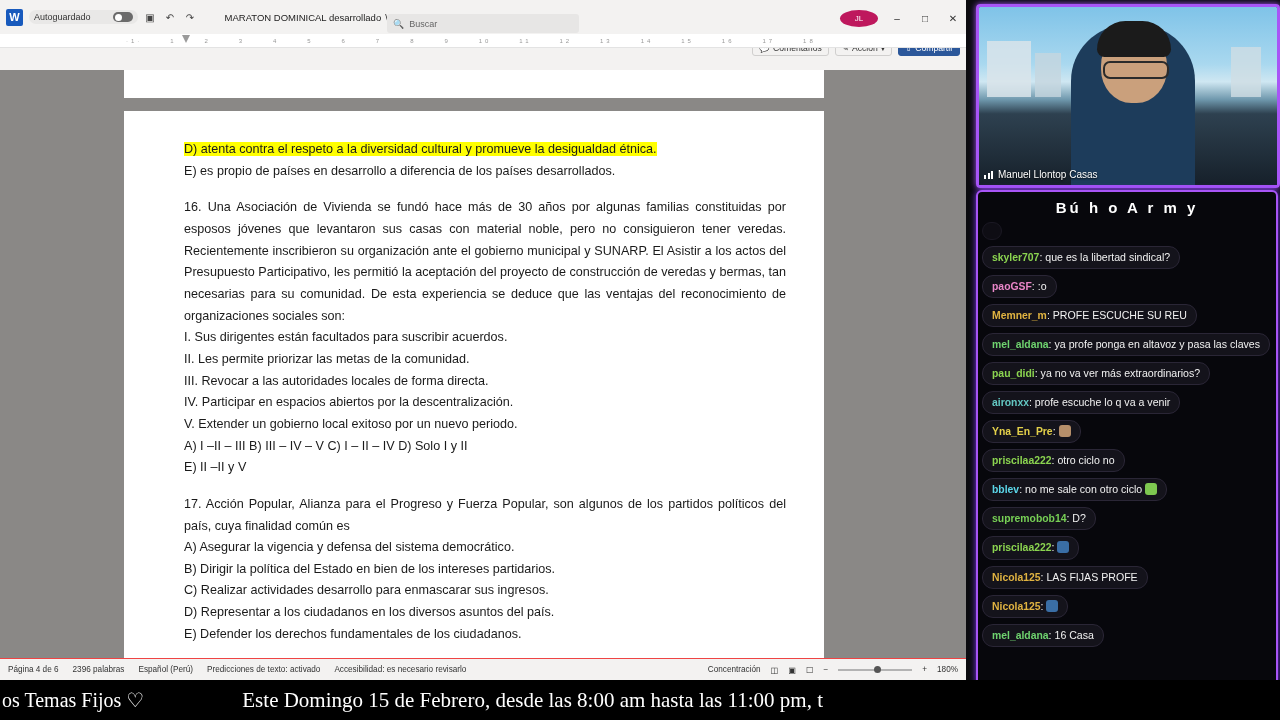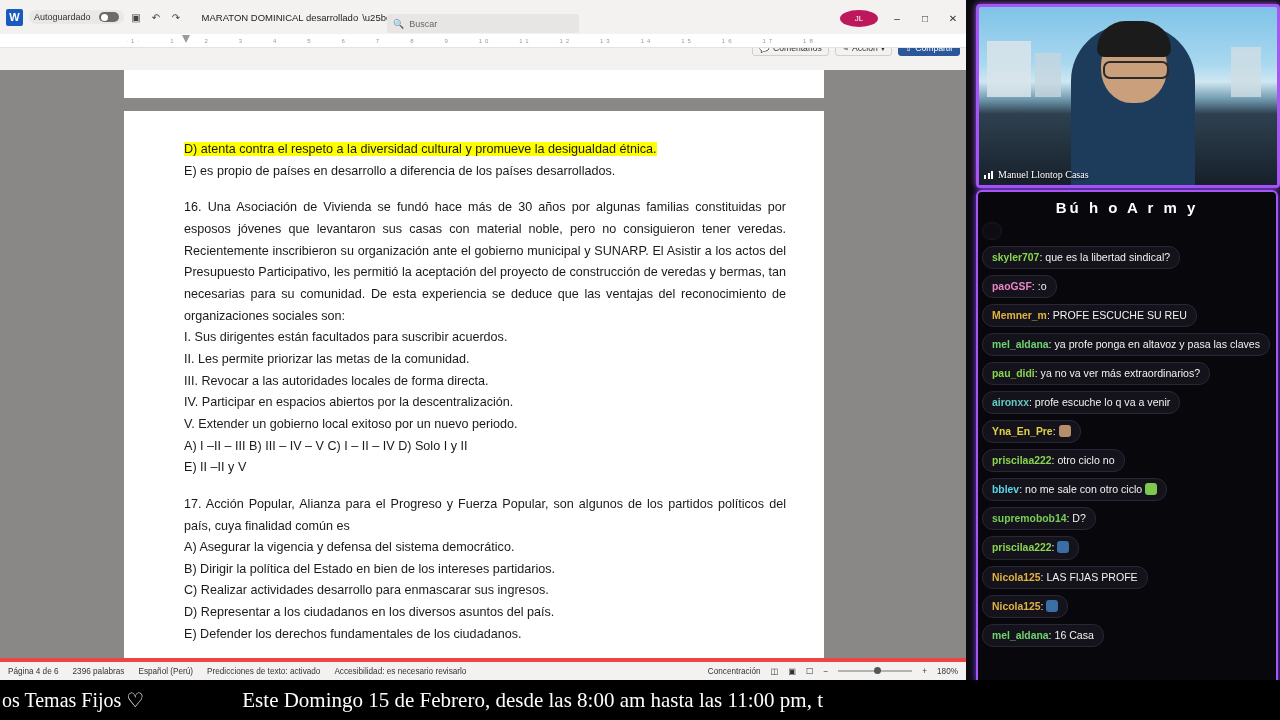--- a/index.html
+++ b/index.html
@@ -4,25 +4,25 @@
 <style>
   html,body{margin:0;padding:0;}
   body{width:1280px;height:720px;background:#000;overflow:hidden;font-family:"Liberation Sans",sans-serif;}
   #stage{position:relative;width:1280px;height:720px;background:#0b0b0f;}
 
   
   #word{position:absolute;left:0;top:0;width:966px;height:680px;background:#f3f2f1;overflow:hidden;}
   .w-title{height:34px;background:#f3f2f1;display:flex;align-items:center;padding:0 6px;gap:6px;position:relative;}
   .w-logo{width:17px;height:17px;background:#185abd;color:#fff;font-size:11px;font-weight:bold;display:flex;align-items:center;justify-content:center;border-radius:2px;}
   .qat{display:flex;align-items:center;gap:5px;font-size:9px;color:#333;}
-  .autosave{display:flex;align-items:center;gap:8px;background:#e9e8e7;border-radius:10px;padding:2px 5px;}
+  .autosave{display:flex;align-items:center;gap:22px;background:#e9e8e7;border-radius:10px;padding:2px 5px;}
   .toggle{width:20px;height:10px;background:#6b6b6b;border-radius:6px;position:relative;}
   .toggle::after{content:"";position:absolute;width:7px;height:7px;border-radius:50%;background:#fff;top:1.5px;left:2px;}
   .qicon{width:15px;height:15px;display:flex;align-items:center;justify-content:center;font-size:10px;color:#444;}
-  .docname{font-size:9.5px;color:#222;margin-left:12px;display:flex;align-items:center;gap:4px;}
+  .docname{font-size:9.5px;color:#222;margin-left:21px;display:flex;align-items:center;gap:4px;}
   .searchbox{position:absolute;left:387px;top:14px;width:180px;height:19px;background:#e7e6e5;border-radius:3px;display:flex;align-items:center;padding:0 6px;gap:5px;font-size:9px;color:#666;}
   .w-right{position:absolute;right:4px;top:10px;display:flex;align-items:center;gap:10px;}
   .avatar{width:38px;height:17px;border-radius:50%;background:#be185d;color:#fff;font-size:8px;display:flex;align-items:center;justify-content:center;}
   .wbtn{font-size:10px;color:#333;width:18px;text-align:center;cursor:default;}
   .wbtn.close{color:#333;}
 
   .w-ribbon{height:20px;display:flex;align-items:center;gap:0px;padding-left:4px;background:#f3f2f1;font-size:9.3px;color:#333;}
   .rtab{padding:2px 7px;border-radius:3px;}
   .ribbon-right{position:absolute;right:6px;top:40px;display:flex;align-items:center;gap:6px;}
   .rpill{font-size:8.6px;border:1px solid #d0cfce;border-radius:3px;padding:2px 6px;background:#f3f2f1;color:#333;display:flex;align-items:center;gap:3px;}
@@ -34,28 +34,28 @@
 
   .w-canvas{position:absolute;left:0;top:70px;right:0;bottom:22px;background:#8a8886;overflow:hidden;}
   .page-top{position:absolute;left:124px;top:0;width:700px;height:28px;background:#fff;}
   .page{position:absolute;left:124px;top:41px;width:700px;bottom:0;background:#fff;padding:28px 38px 0 60px;box-sizing:border-box;}
   .doc{font-family:"Liberation Sans",sans-serif;font-size:12.6px;color:#1a1a1a;line-height:1.72;}
   .hl{background:#ffff00;}
   .para{margin:0 0 0 0;}
   .gap{height:15px;}
   .just{text-align:justify;}
 
-  .w-status{position:absolute;left:0;bottom:0;width:966px;height:22px;background:#f3f2f1;border-top:4px solid #ef4444;display:flex;align-items:center;font-size:8.2px;color:#333;gap:14px;padding:0 8px;box-sizing:border-box;}
+  .w-status{position:absolute;left:0;bottom:0;width:966px;height:22px;background:#f3f2f1;border-top:1px solid #ef4444;display:flex;align-items:center;font-size:8.2px;color:#333;gap:14px;padding:0 8px;box-sizing:border-box;}
   .st-right{margin-left:auto;display:flex;align-items:center;gap:10px;}
   .zoomslider{width:74px;height:2px;background:#b3b3b3;position:relative;}
   .zoomslider::after{content:"";position:absolute;left:36px;top:-3px;width:7px;height:7px;border-radius:50%;background:#555;}
 
   
   #right{position:absolute;left:970px;top:0;width:310px;height:690px;background:#0a0a10;}
-  .cam-frame{position:absolute;left:6px;top:4px;width:298px;height:178px;border:3px solid #a855f7;border-radius:4px;box-shadow:0 0 6px #a855f7;overflow:hidden;font-family:Liberation Serif, serif;}
+  .cam-frame{position:absolute;left:6px;top:4px;width:298px;height:178px;border:3px solid #a855f7;border-radius:4px;box-shadow:0 0 6px #a855f7;overflow:hidden;}
   .cam-img{position:absolute;inset:0;background:linear-gradient(#7fc3e8 0%,#a9d8ef 32%,#cfe7f2 42%,#6f98ad 52%,#2e4150 60%,#16202a 100%);}
   .cam-build{position:absolute;left:8px;top:34px;width:44px;height:56px;background:#d9e4ea;opacity:.85;}
   .cam-build2{position:absolute;left:56px;top:46px;width:26px;height:44px;background:#c6d6de;opacity:.8;}
   .cam-build3{position:absolute;right:16px;top:40px;width:30px;height:50px;background:#cfdde4;opacity:.8;}
   .cam-person{position:absolute;left:92px;top:18px;width:124px;height:160px;background:#1d3c5b;border-radius:56px 56px 0 0;}
   .cam-head{position:absolute;left:122px;top:22px;width:66px;height:74px;background:#caa07c;border-radius:50% 50% 46% 46%;}
   .cam-hair{position:absolute;left:118px;top:14px;width:74px;height:36px;background:#1b1b1b;border-radius:38px 38px 10px 10px;}
   .cam-glass{position:absolute;left:124px;top:54px;width:62px;height:14px;border:2px solid #2b2b2b;border-radius:7px;}
   .cam-badge{position:absolute;left:5px;bottom:5px;display:flex;align-items:center;gap:5px;color:#fff;font-size:10px;text-shadow:0 1px 2px #000;}
   .bars{display:inline-flex;align-items:flex-end;gap:1.5px;height:9px;}

